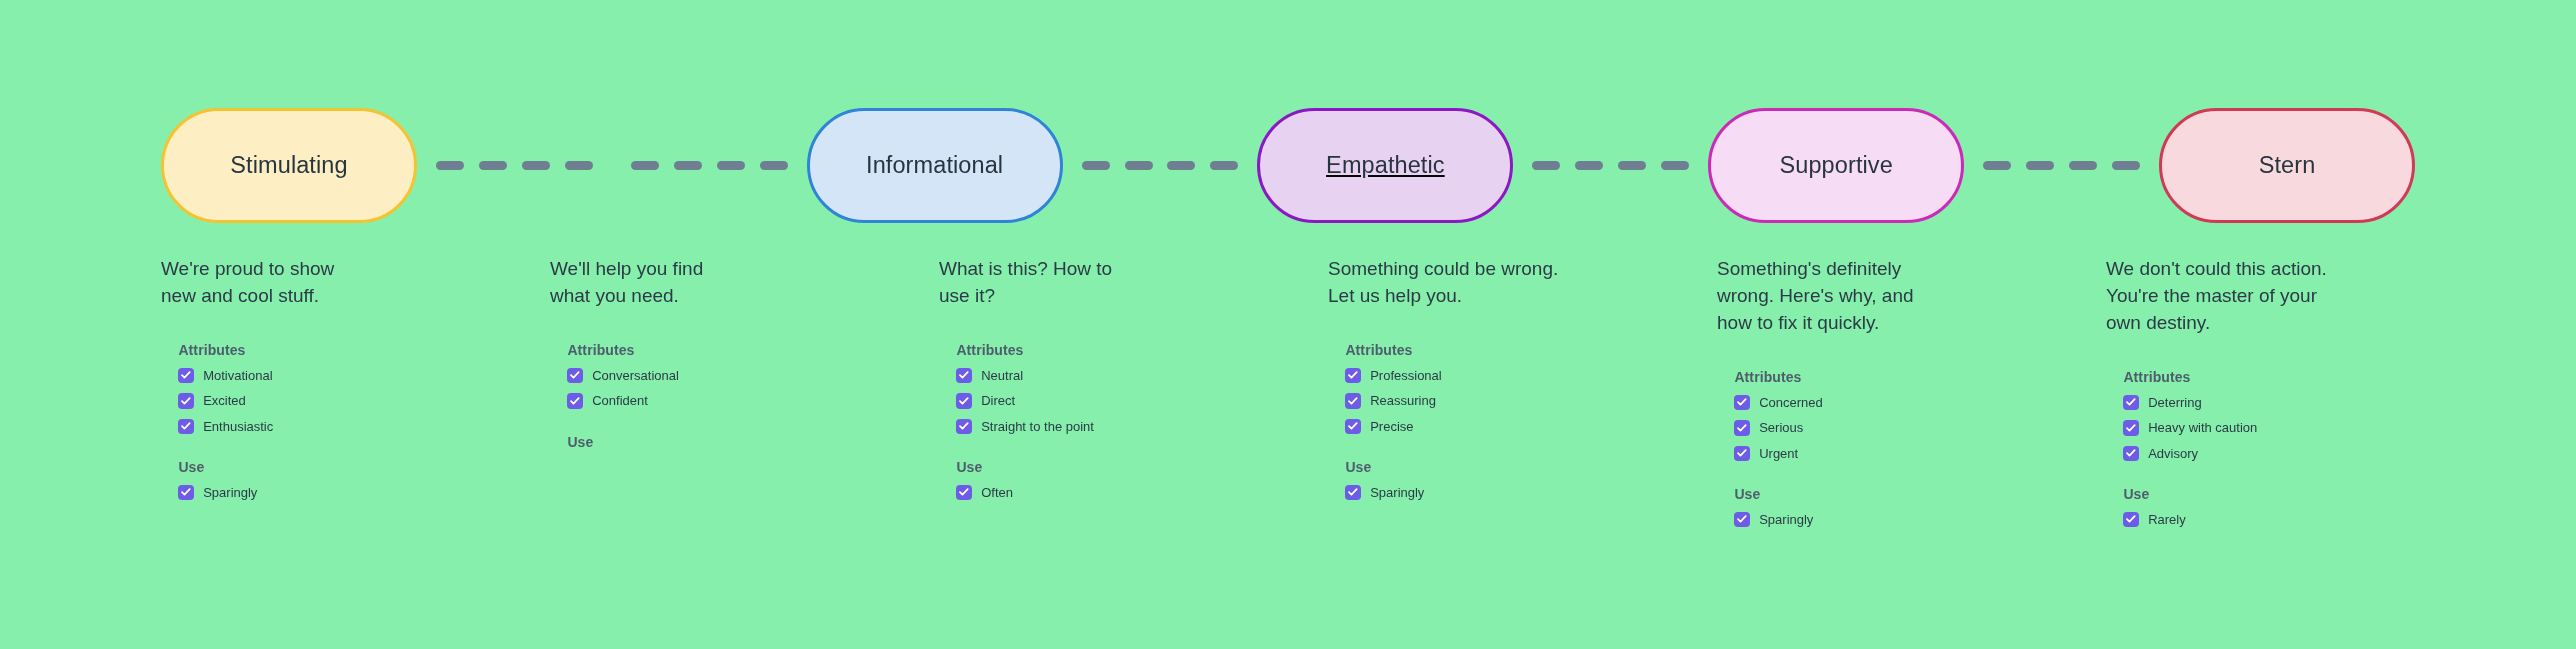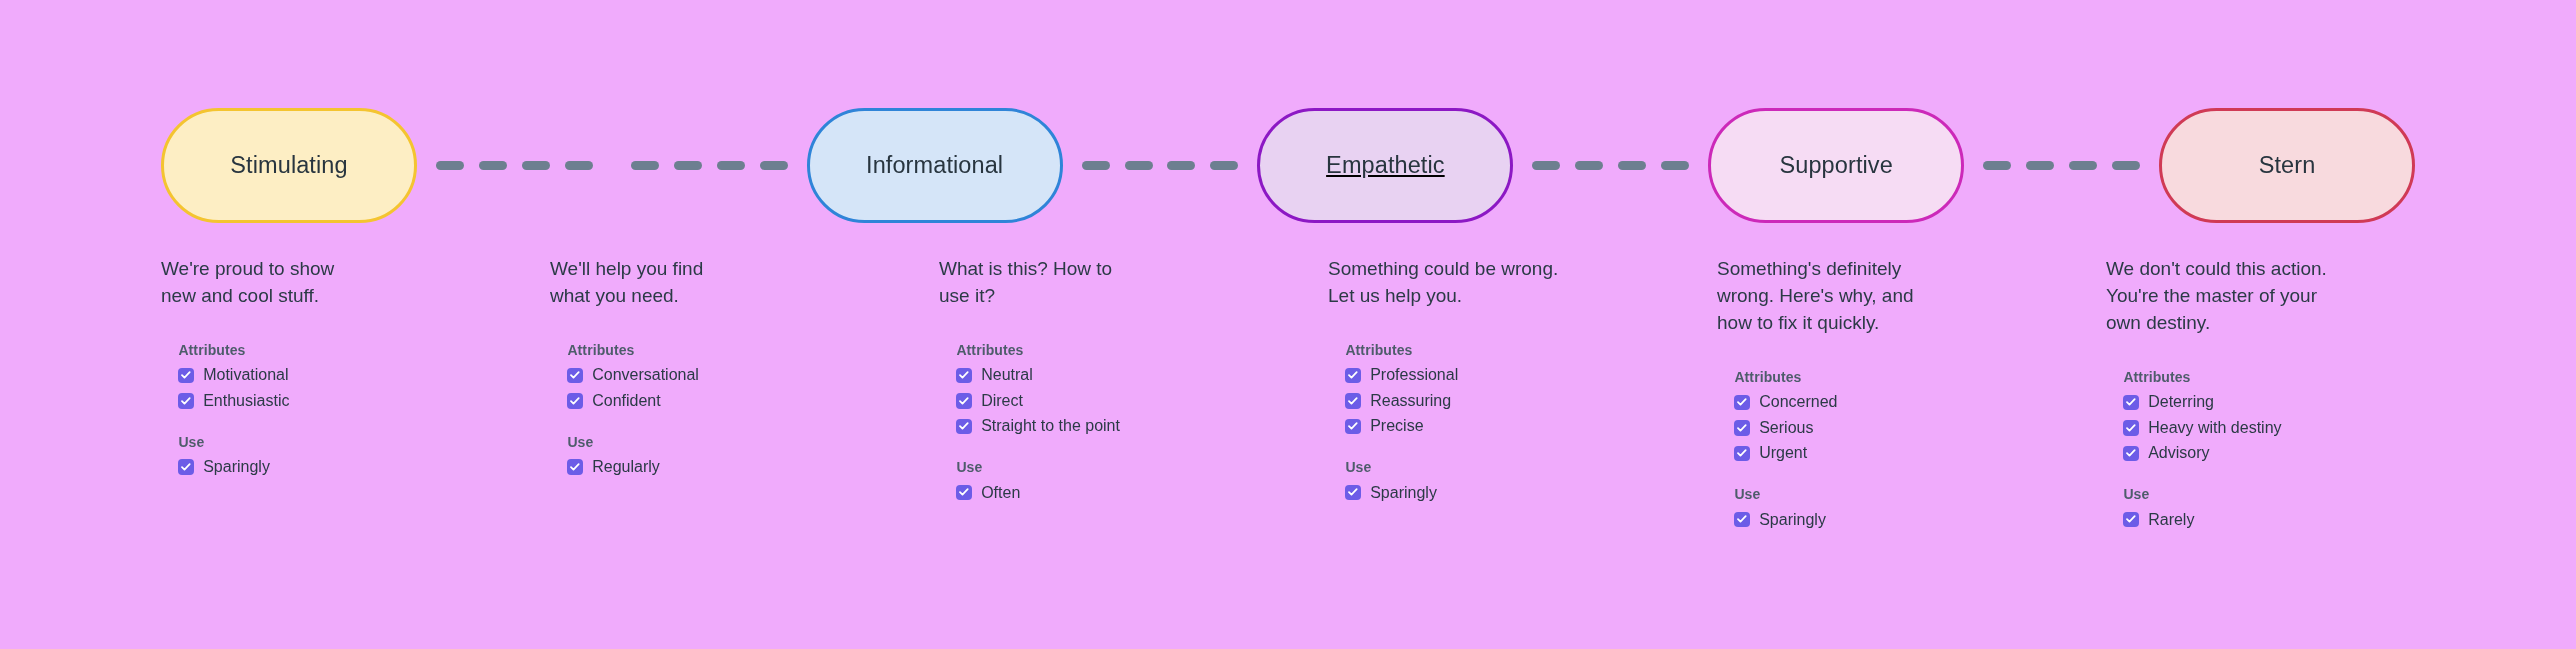--- a/index.html
+++ b/index.html
@@ -7,21 +7,21 @@
     width: 2576px;
     height: 649px;
     background: #ffffff;
     font-family: "Liberation Sans", sans-serif;
     overflow: hidden;
   }
   #stage {
     position: relative;
     width: 2576px;
     height: 649px;
-    background: #f0abfc;
+    background: #86efac;
   }
 
   
   .pill-row {
     position: absolute;
     left: 161px;
     top: 107px;
     width: 2254px;
     height: 117px;
     display: flex;
@@ -105,21 +105,21 @@
     width: 15.4px;
     height: 15.4px;
     flex: 0 0 15.4px;
     border-radius: 4px;
     background: #6c5ce7;
     position: relative;
     margin-right: 9.4px;
   }
   .cbox svg { position: absolute; left: 2.7px; top: 3.4px; }
   .check-label {
-    font-size: 16px;
+    font-size: 13px;
     color: #2b3a46;
     line-height: 1;
   }
 </style>
 </head>
 <body>
 
 <div id="stage">
   <div class="pill-row" id="pill-row">
       <div class="pill" style="background: rgb(253, 238, 196); border-color: rgb(244, 196, 48);">
@@ -181,20 +181,28 @@
               </svg>
             </span>
             <span class="check-label">Motivational</span>
           </div>
           <div class="check-row">
             <span class="cbox" style="background: rgb(108, 92, 231);">
               <svg width="10" height="8.7" viewBox="0 0 15 13">
                 <path d="M1.5 6.3 L5.2 10 L13 1.8" fill="none" stroke="#ffffff" stroke-width="2.6" stroke-linecap="round" stroke-linejoin="round"></path>
               </svg>
             </span>
+            <span class="check-label">Excited</span>
+          </div>
+          <div class="check-row">
+            <span class="cbox" style="background: rgb(108, 92, 231);">
+              <svg width="10" height="8.7" viewBox="0 0 15 13">
+                <path d="M1.5 6.3 L5.2 10 L13 1.8" fill="none" stroke="#ffffff" stroke-width="2.6" stroke-linecap="round" stroke-linejoin="round"></path>
+              </svg>
+            </span>
             <span class="check-label">Enthusiastic</span>
           </div>
         </div>
         <div class="group">
           <div class="group-title">Use</div>
           <div class="check-row">
             <span class="cbox" style="background: rgb(108, 92, 231);">
               <svg width="10" height="8.7" viewBox="0 0 15 13">
                 <path d="M1.5 6.3 L5.2 10 L13 1.8" fill="none" stroke="#ffffff" stroke-width="2.6" stroke-linecap="round" stroke-linejoin="round"></path>
               </svg>
@@ -220,28 +228,20 @@
             <span class="cbox" style="background: rgb(108, 92, 231);">
               <svg width="10" height="8.7" viewBox="0 0 15 13">
                 <path d="M1.5 6.3 L5.2 10 L13 1.8" fill="none" stroke="#ffffff" stroke-width="2.6" stroke-linecap="round" stroke-linejoin="round"></path>
               </svg>
             </span>
             <span class="check-label">Confident</span>
           </div>
         </div>
         <div class="group">
           <div class="group-title">Use</div>
-          <div class="check-row">
-            <span class="cbox" style="background: rgb(108, 92, 231);">
-              <svg width="10" height="8.7" viewBox="0 0 15 13">
-                <path d="M1.5 6.3 L5.2 10 L13 1.8" fill="none" stroke="#ffffff" stroke-width="2.6" stroke-linecap="round" stroke-linejoin="round"></path>
-              </svg>
-            </span>
-            <span class="check-label">Regularly</span>
-          </div>
         </div>
       </div>
       <div class="col">
         <div class="desc">What is this? How to
 use it?</div>
         <div class="group">
           <div class="group-title">Attributes</div>
           <div class="check-row">
             <span class="cbox" style="background: rgb(108, 92, 231);">
               <svg width="10" height="8.7" viewBox="0 0 15 13">
@@ -377,21 +377,21 @@
               </svg>
             </span>
             <span class="check-label">Deterring</span>
           </div>
           <div class="check-row">
             <span class="cbox" style="background: rgb(108, 92, 231);">
               <svg width="10" height="8.7" viewBox="0 0 15 13">
                 <path d="M1.5 6.3 L5.2 10 L13 1.8" fill="none" stroke="#ffffff" stroke-width="2.6" stroke-linecap="round" stroke-linejoin="round"></path>
               </svg>
             </span>
-            <span class="check-label">Heavy with destiny</span>
+            <span class="check-label">Heavy with caution</span>
           </div>
           <div class="check-row">
             <span class="cbox" style="background: rgb(108, 92, 231);">
               <svg width="10" height="8.7" viewBox="0 0 15 13">
                 <path d="M1.5 6.3 L5.2 10 L13 1.8" fill="none" stroke="#ffffff" stroke-width="2.6" stroke-linecap="round" stroke-linejoin="round"></path>
               </svg>
             </span>
             <span class="check-label">Advisory</span>
           </div>
         </div>

